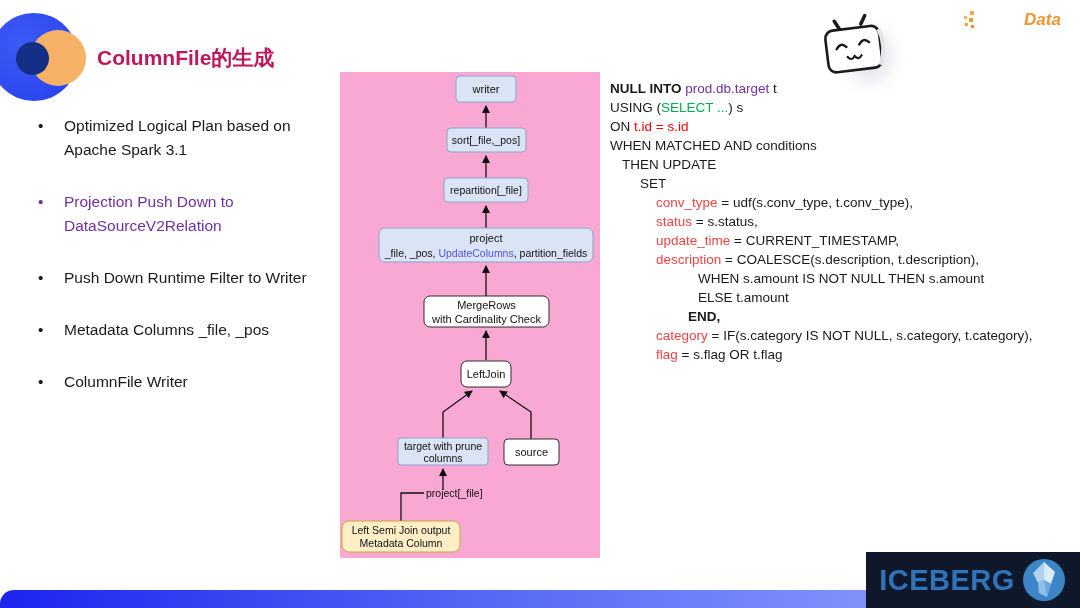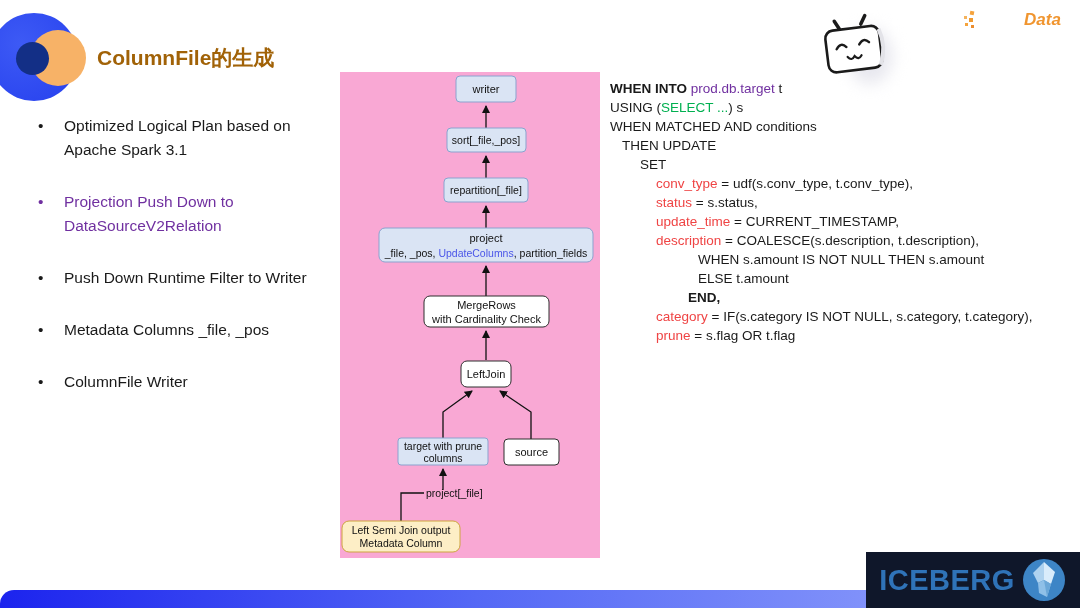--- a/index.html
+++ b/index.html
@@ -6,21 +6,21 @@
   body{width:1080px;height:608px;position:relative;background:#ffffff;overflow:hidden;
        font-family:"Liberation Sans", sans-serif;}
 
   
   .logo-wrap{position:absolute;left:-10px;top:10px;width:110px;height:100px;}
   .circ{position:absolute;border-radius:50%;}
   .circ.blue{left:0;top:3px;width:88px;height:88px;background:radial-gradient(circle at 35% 35%,#3d5af5,#2640ee);}
   .circ.orange{left:40px;top:20px;width:56px;height:56px;background:#f7b267;}
   .circ.navy{left:26px;top:32px;width:33px;height:33px;background:#132f86;}
 
-  .page-title{position:absolute;left:97px;top:44px;font-size:21px;font-weight:600;color:#a16207;}
+  .page-title{position:absolute;left:97px;top:44px;font-size:21px;font-weight:600;color:#be185d;}
 
   
   .bullet-list{position:absolute;left:38px;top:114px;width:302px;}
   .bullet{display:flex;margin-bottom:28px;font-size:15.5px;line-height:24px;}
   .bullet .dot{width:26px;flex:0 0 26px;}
   .bullet .btext{flex:1;}
 
   
   .flow-panel{position:absolute;left:340px;top:72px;width:260px;height:486px;background:#f9a8d4;}
   .flow-panel svg{display:block;}
@@ -137,34 +137,35 @@
 
     <text class="ntext small" x="86" y="425" style="text-anchor:start">project[_file]</text>
 
     <rect class="tanbox" x="2" y="449" width="118" height="31" rx="7"></rect>
     <text class="ntext small" x="61" y="462">Left Semi Join output</text>
     <text class="ntext small" x="61" y="475">Metadata Column</text>
   </svg>
 </div>
 
 <div class="sql-block">
-    <div class="sql-line" style="padding-left: 0px;"><span class="c-bold">WHEN INTO </span><span class="c-purple">prod.db.target</span><span> t</span></div>
+    <div class="sql-line" style="padding-left: 0px;"><span class="c-bold">NULL INTO </span><span class="c-purple">prod.db.target</span><span> t</span></div>
     <div class="sql-line" style="padding-left: 0px;"><span>USING (</span><span class="c-green">SELECT ...</span><span>) s</span></div>
+    <div class="sql-line" style="padding-left: 0px;"><span>ON </span><span class="c-red">t.id = s.id</span></div>
     <div class="sql-line" style="padding-left: 0px;"><span>WHEN MATCHED AND conditions</span></div>
     <div class="sql-line" style="padding-left: 12px;"><span>THEN UPDATE</span></div>
     <div class="sql-line" style="padding-left: 30px;"><span>SET</span></div>
     <div class="sql-line" style="padding-left: 46px;"><span class="c-blue">conv_type</span><span> = udf(s.conv_type, t.conv_type),</span></div>
     <div class="sql-line" style="padding-left: 46px;"><span class="c-blue">status</span><span> = s.status,</span></div>
     <div class="sql-line" style="padding-left: 46px;"><span class="c-blue">update_time</span><span> = CURRENT_TIMESTAMP,</span></div>
     <div class="sql-line" style="padding-left: 46px;"><span class="c-blue">description</span><span> = COALESCE(s.description, t.description),</span></div>
     <div class="sql-line" style="padding-left: 88px;"><span>WHEN s.amount IS NOT NULL THEN s.amount</span></div>
     <div class="sql-line" style="padding-left: 88px;"><span>ELSE t.amount</span></div>
     <div class="sql-line" style="padding-left: 78px; font-weight: bold;"><span>END,</span></div>
     <div class="sql-line" style="padding-left: 46px;"><span class="c-blue">category</span><span> = IF(s.category IS NOT NULL, s.category, t.category),</span></div>
-    <div class="sql-line" style="padding-left: 46px;"><span class="c-blue">prune</span><span> = s.flag OR t.flag</span></div>
+    <div class="sql-line" style="padding-left: 46px;"><span class="c-blue">flag</span><span> = s.flag OR t.flag</span></div>
   </div>
 
 <div class="tv-shadow"></div>
 <svg class="tv-icon" width="90" height="95" viewBox="0 0 90 95">
   <g transform="rotate(-7 45 45)">
     <line x1="32" y1="21" x2="28" y2="13" stroke="#1a1a1a" stroke-width="3.5" stroke-linecap="round"></line>
     <line x1="54" y1="19" x2="59" y2="11" stroke="#1a1a1a" stroke-width="3.5" stroke-linecap="round"></line>
     <rect x="17" y="22" width="54" height="42" rx="8" fill="#ffffff" stroke="#1a1a1a" stroke-width="2.6"></rect>
     <path d="M27,41 Q32,34 37,40" fill="none" stroke="#1a1a1a" stroke-width="2.4" stroke-linecap="round"></path>
     <path d="M50,39 Q55,32 60,38" fill="none" stroke="#1a1a1a" stroke-width="2.4" stroke-linecap="round"></path>

